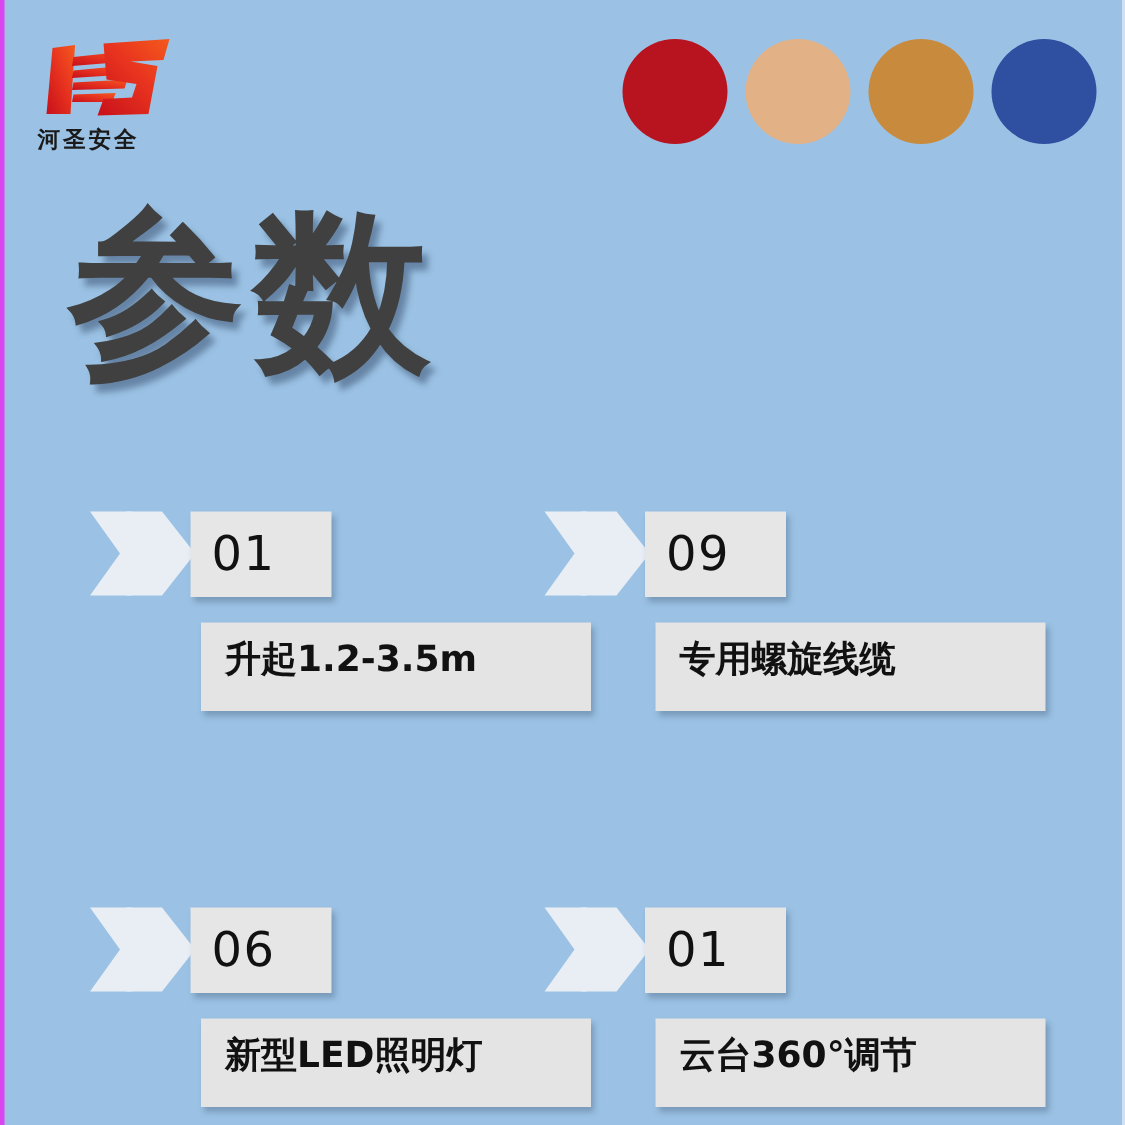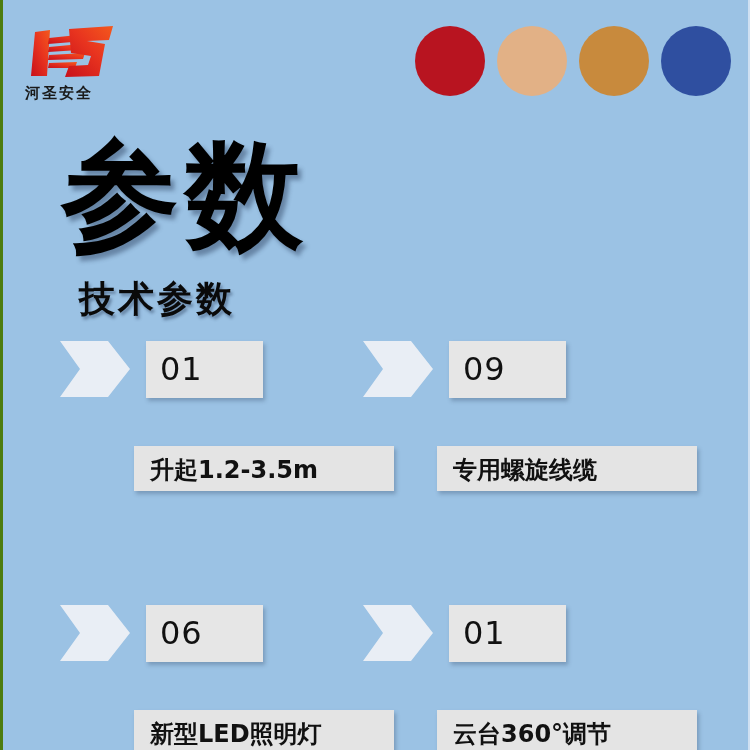--- a/index.html
+++ b/index.html
@@ -12,21 +12,21 @@
     overflow: hidden;
     font-family: "Liberation Sans", "DejaVu Sans", sans-serif;
   }
 
   #poster {
     position: relative;
     width: 750px;
     height: 750px;
     background: #9bc2e4;
     box-sizing: border-box;
-    border-left: 3px solid #4d7c0f;
+    border-left: 3px solid #d946ef;
     border-right: 2px solid #cfe0f2;
     overflow: hidden;
   }
 
   
   #brand {
     position: absolute;
     left: 22px;
     top: 24px;
     width: 120px;
@@ -58,27 +58,27 @@
   }
   .swatch {
     width: 70px;
     height: 70px;
     border-radius: 50%;
   }
 
   
   #headline {
     position: absolute;
-    left: 58px;
+    left: 42px;
     top: 132px;
     font-family: "DejaVu Sans", "Liberation Sans", sans-serif;
     font-size: 118px;
     font-weight: 700;
     line-height: 1.08;
-    color: #000000;
+    color: #404040;
     letter-spacing: 6px;
     text-shadow: 4px 5px 4px rgba(40, 60, 90, 0.45);
     white-space: nowrap;
   }
   #subhead {
     position: absolute;
     left: 76px;
     top: 275px;
     font-family: "DejaVu Sans", "Liberation Sans", sans-serif;
     font-size: 36px;
@@ -97,47 +97,46 @@
     position: absolute;
     left: 0;
     top: 4px;
     width: 76px;
     height: 62px;
   }
   .spec-arrow svg { display: block; }
 
   .spec-index-box {
     position: absolute;
-    left: 88px;
+    left: 69px;
     top: 6px;
-    width: 117px;
+    width: 94px;
     height: 57px;
     background: #e6e6e6;
     box-shadow: 2px 3px 4px rgba(40, 60, 90, 0.30);
   }
   .spec-index-text {
     position: absolute;
     left: 14px;
     top: 9px;
     font-family: "DejaVu Sans", "Liberation Sans", sans-serif;
     font-size: 32px;
     font-weight: 400;
     color: #111;
     letter-spacing: 1px;
   }
 
   .spec-label-box {
     position: absolute;
     left: 76px;
     top: 80px;
     width: 260px;
-    height: 45px;
+    height: 59px;
     background: #e4e4e4;
     box-shadow: 2px 3px 4px rgba(40, 60, 90, 0.30);
-    margin-top: 31px;
   }
   .spec-label-text {
     position: absolute;
     left: 16px;
     top: 8px;
     font-family: "DejaVu Sans", "Liberation Sans", sans-serif;
     font-size: 24px;
     font-weight: 700;
     color: #111;
     white-space: nowrap;
@@ -180,21 +179,20 @@
   </div>
 
   <div id="swatches">
     <div class="swatch" style="background:#b81420"></div>
     <div class="swatch" style="background:#e2b186"></div>
     <div class="swatch" style="background:#c88a3d"></div>
     <div class="swatch" style="background:#2f4fa0"></div>
   </div>
 
   <div id="headline">参数</div>
-  <div id="subhead">技术参数</div>
 
   <div class="spec-cell" id="spec-1">
     <div class="spec-arrow">
       <svg width="76" height="62" viewBox="0 0 76 62" xmlns="http://www.w3.org/2000/svg">
         <path d="M2 2 L30 2 L50 29 L30 58 L2 58 L22 30 Z" fill="#e9eef5"></path>
         <path d="M26 2 L50 2 L72 30 L50 58 L26 58 L46 30 Z" fill="#e9eef5"></path>
       </svg>
     </div>
     <div class="spec-index-box">
       <span class="spec-index-text">01</span>

